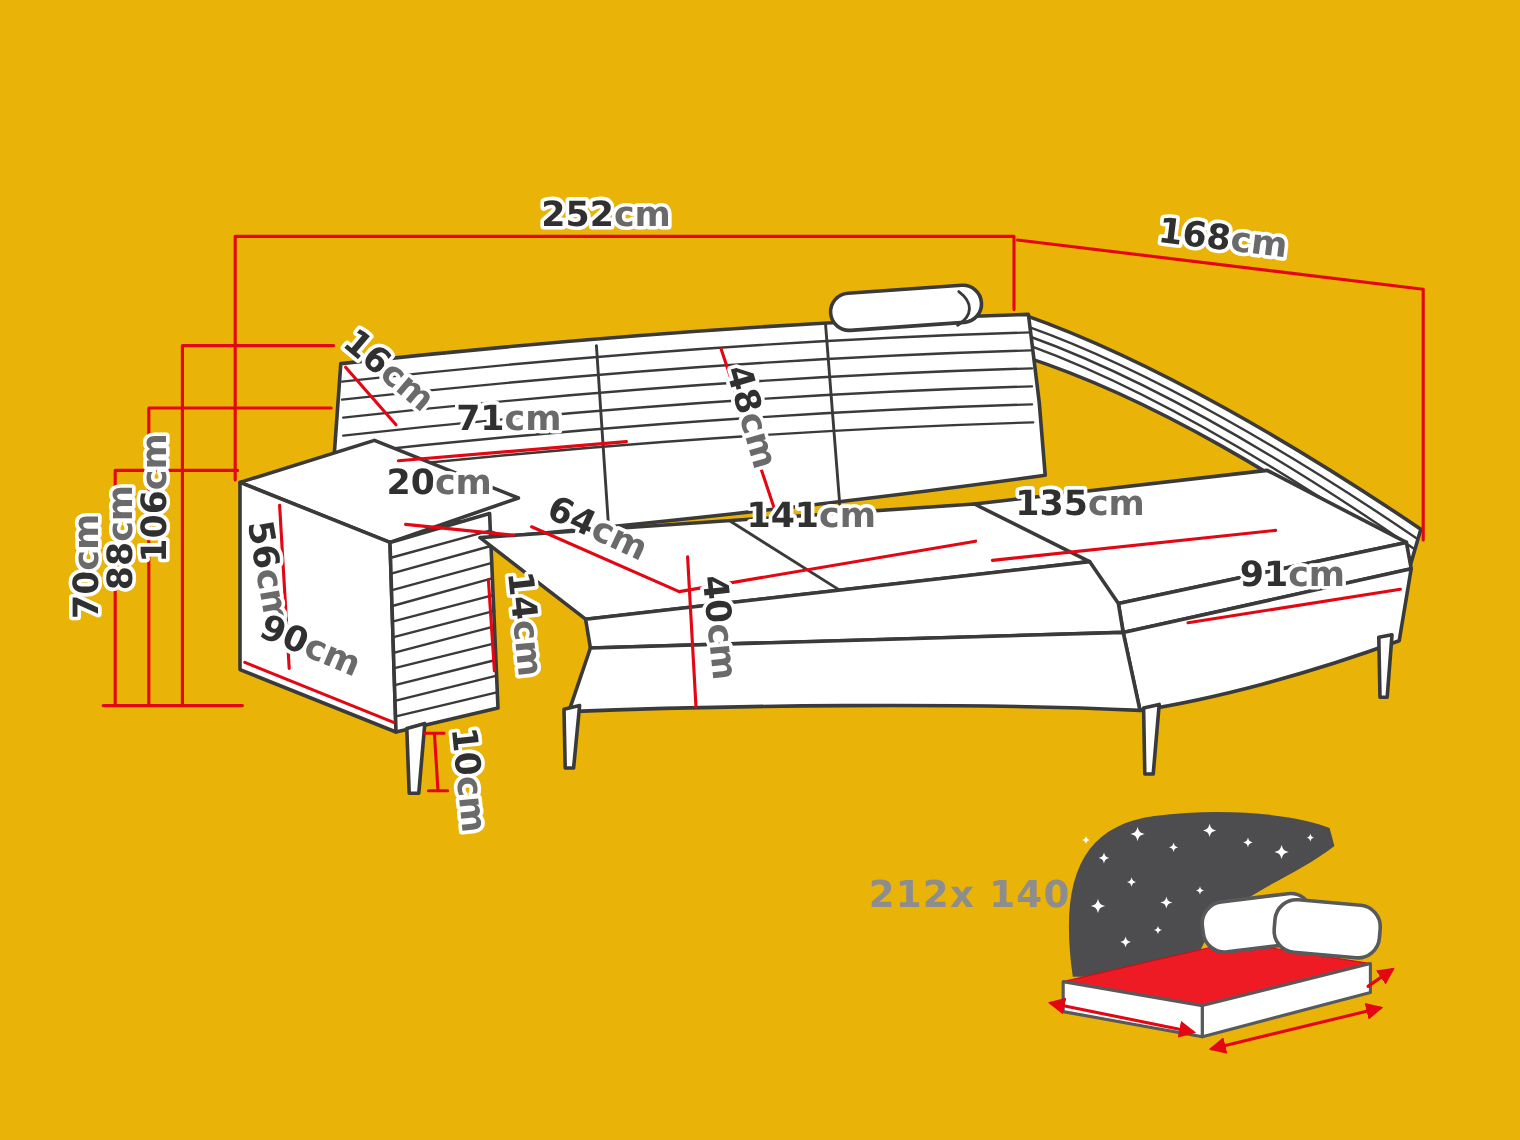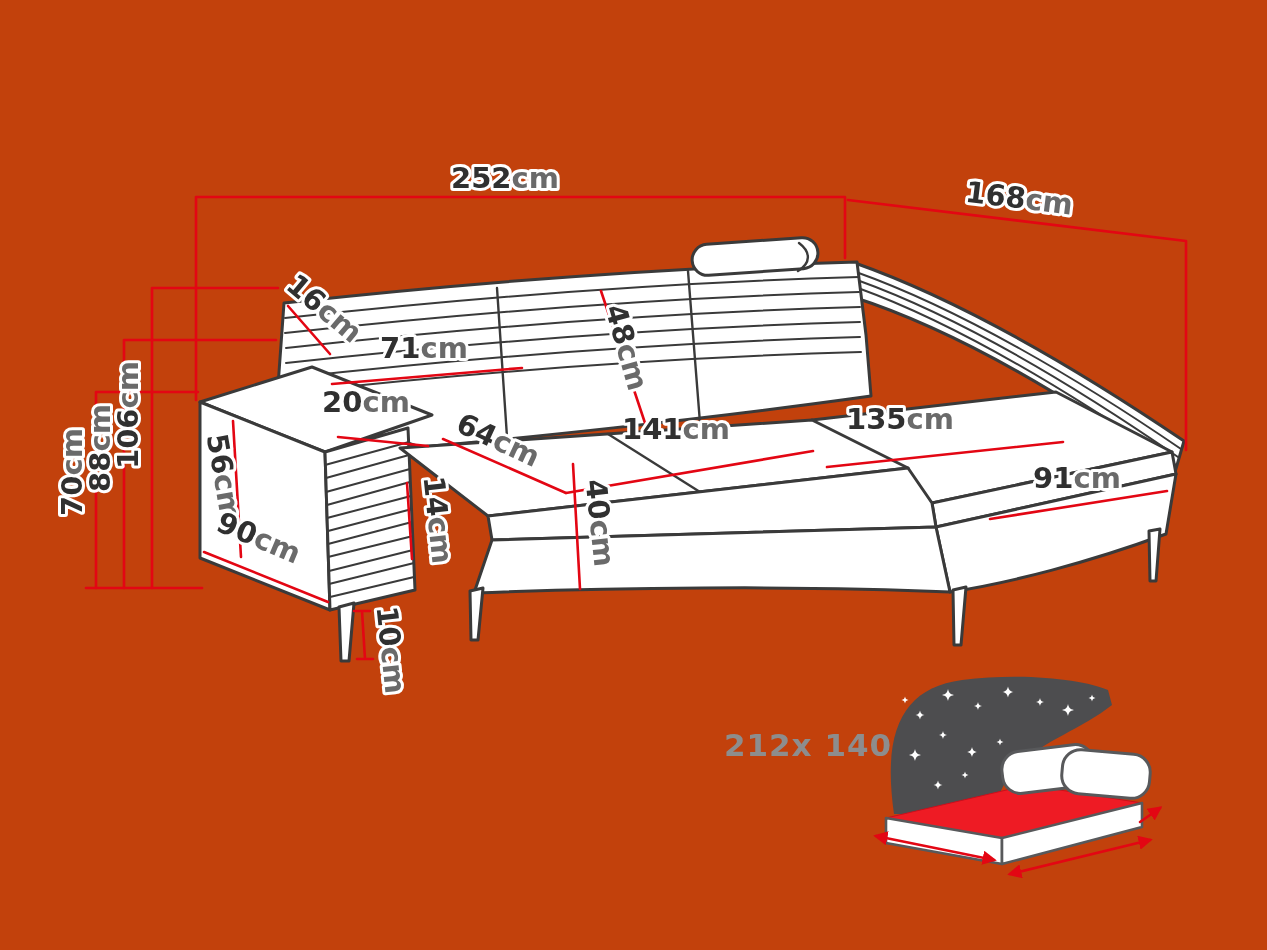--- a/index.html
+++ b/index.html
@@ -1,19 +1,19 @@
 <!DOCTYPE html>
 <html><head>
 <meta charset="utf-8">
 <style>
   html,body{margin:0;padding:0;background:#fff;}
   .canvas{
     position:relative;
     width:1267px;height:950px;
-    background:#c2410c;
+    background:#eab308;
     overflow:hidden;
     font-family:"DejaVu Sans","Liberation Sans",sans-serif;
   }
   svg{position:absolute;left:0;top:0;}
   
   .sofa{stroke:#3a3a3a;stroke-width:3;fill:#ffffff;stroke-linejoin:round;stroke-linecap:round;}
   .sofa-line{stroke:#3a3a3a;stroke-width:2.4;fill:none;stroke-linejoin:round;stroke-linecap:round;}
   .tuft{stroke:#3a3a3a;stroke-width:2;fill:none;stroke-linecap:round;}
   
   .dim{stroke:#e30613;stroke-width:2.6;fill:none;stroke-linecap:round;}

